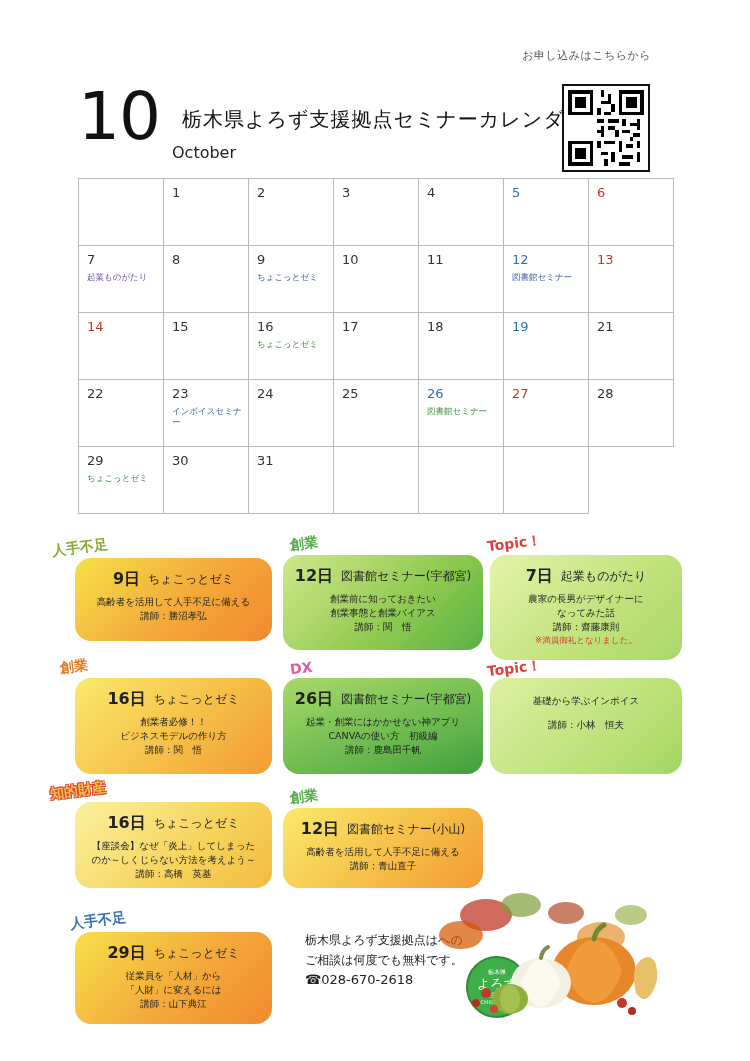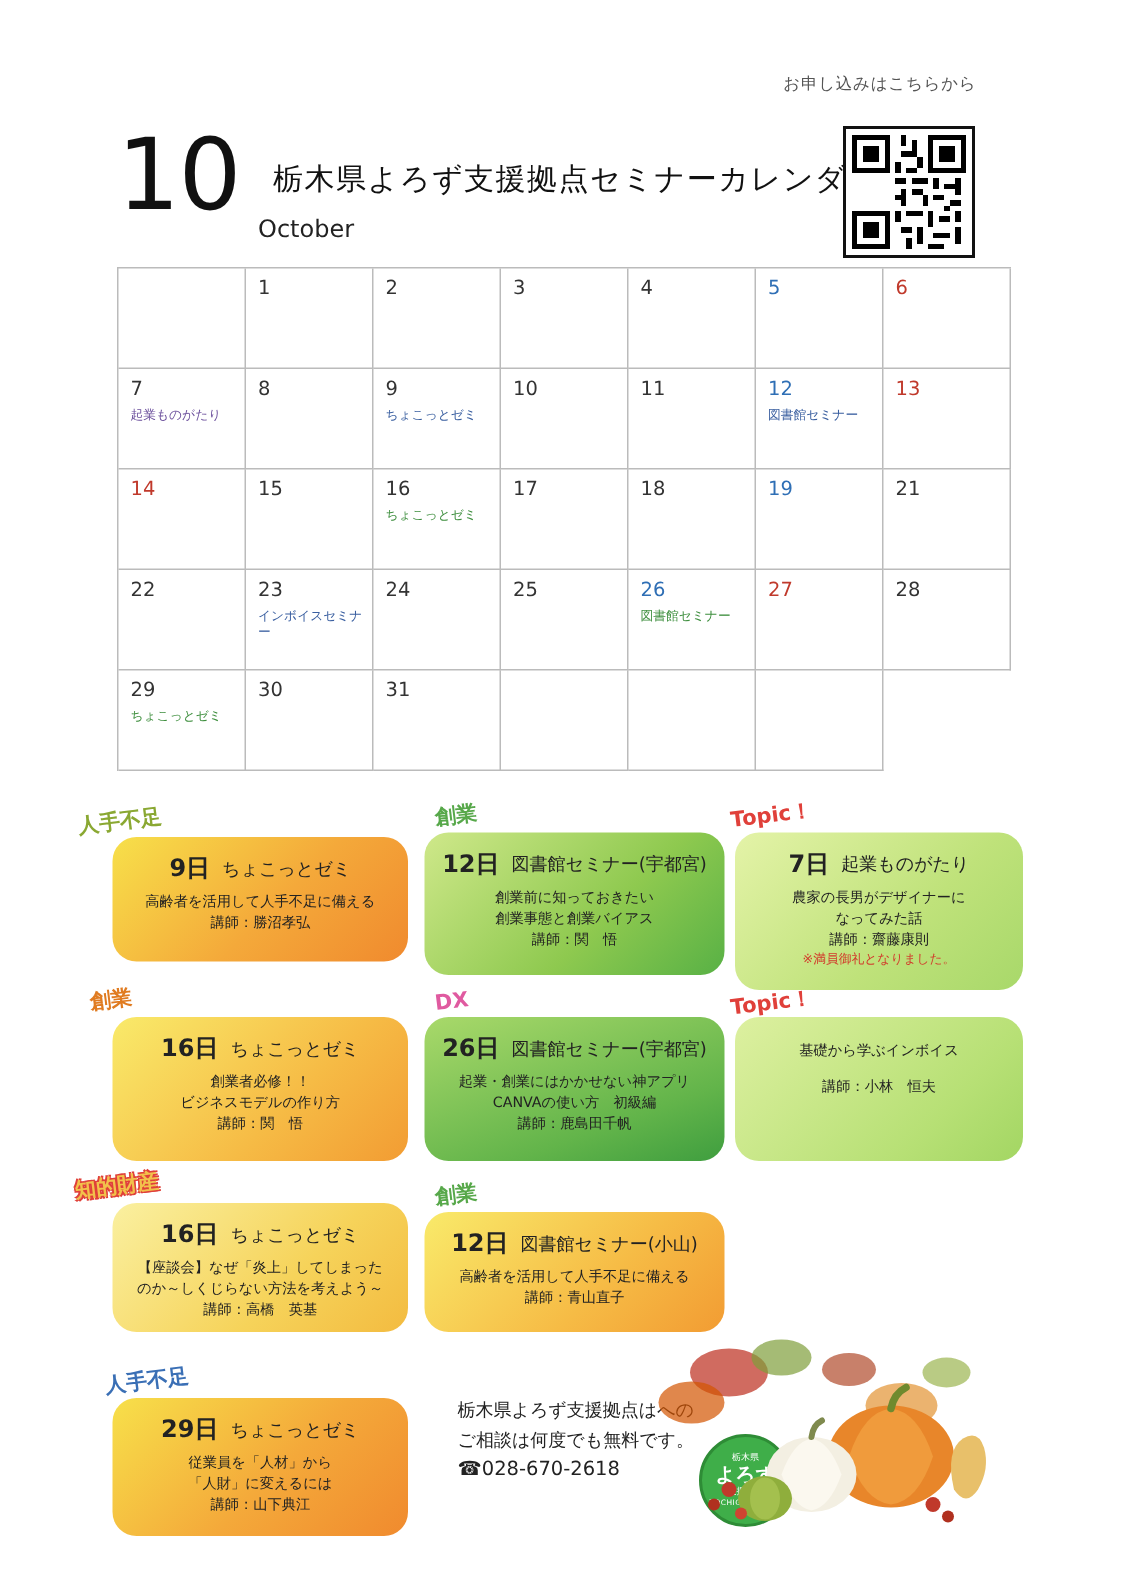--- a/index.html
+++ b/index.html
@@ -114,21 +114,21 @@
     font-size:12px;line-height:20px;color:#222;
   }
   .tel{font-size:13px;}
   .logo{
     position:absolute;left:466px;top:956px;width:62px;height:62px;
     border-radius:50%;background:#3fae49;border:2px solid #2e8c36;
     color:#fff;text-align:center;box-sizing:border-box;
     display:flex;flex-direction:column;justify-content:center;align-items:center;
   }
   .logo .l1{font-size:6px;line-height:8px;}
-  .logo .l2{font-size:13px;font-weight:bold;line-height:15px;}
+  .logo .l2{font-size:13px;font-weight:normal;line-height:15px;}
   .logo .l3{font-size:6px;line-height:8px;}
   .logo .l4{font-size:5px;line-height:7px;letter-spacing:.3px;}
 
   
   .pumpkins{position:absolute;right:20px;bottom:36px;width:240px;height:150px;}
 </style>
 </head>
 <body>
 
 <div class="page">

